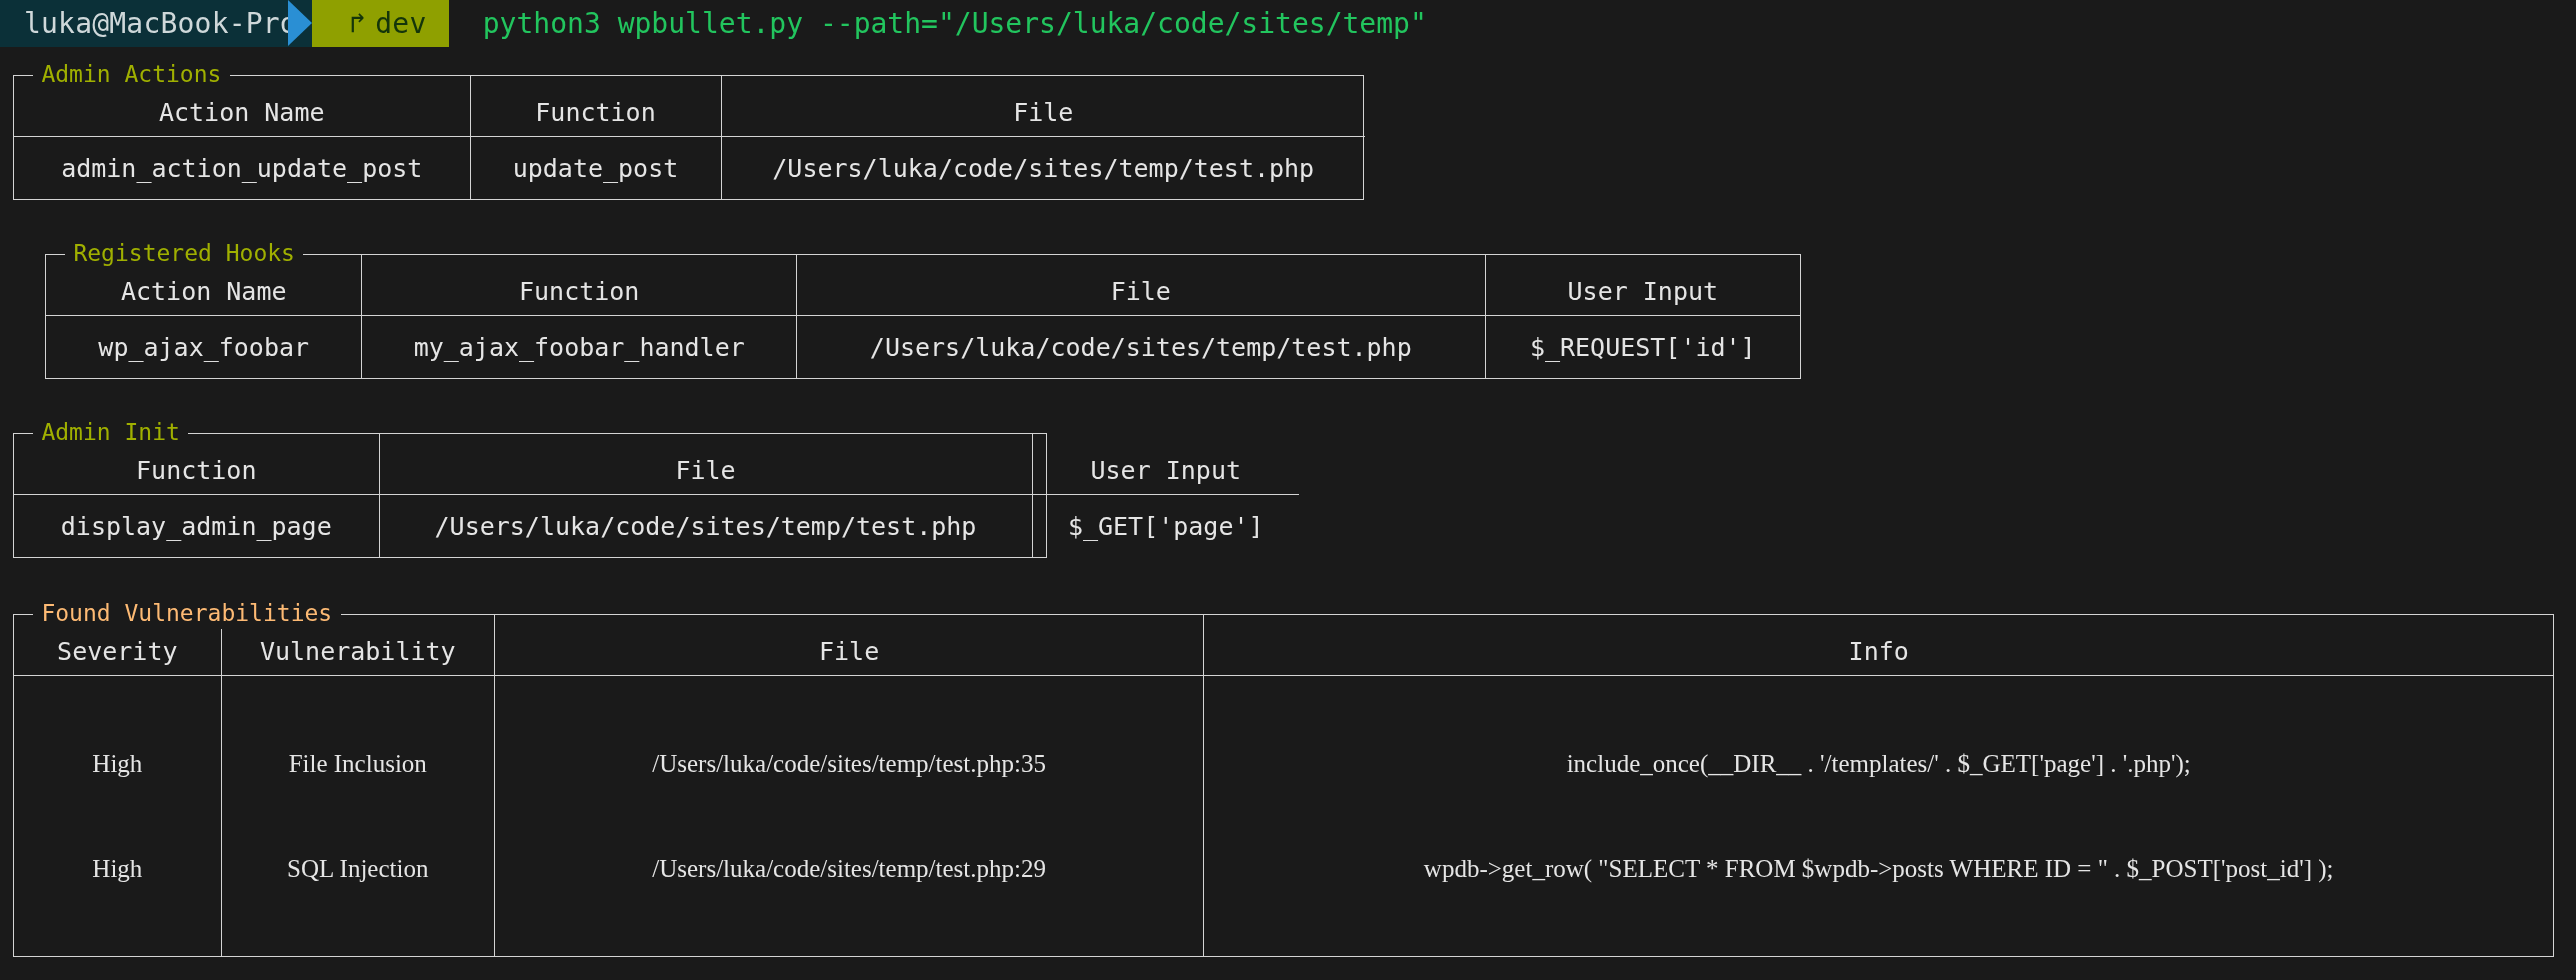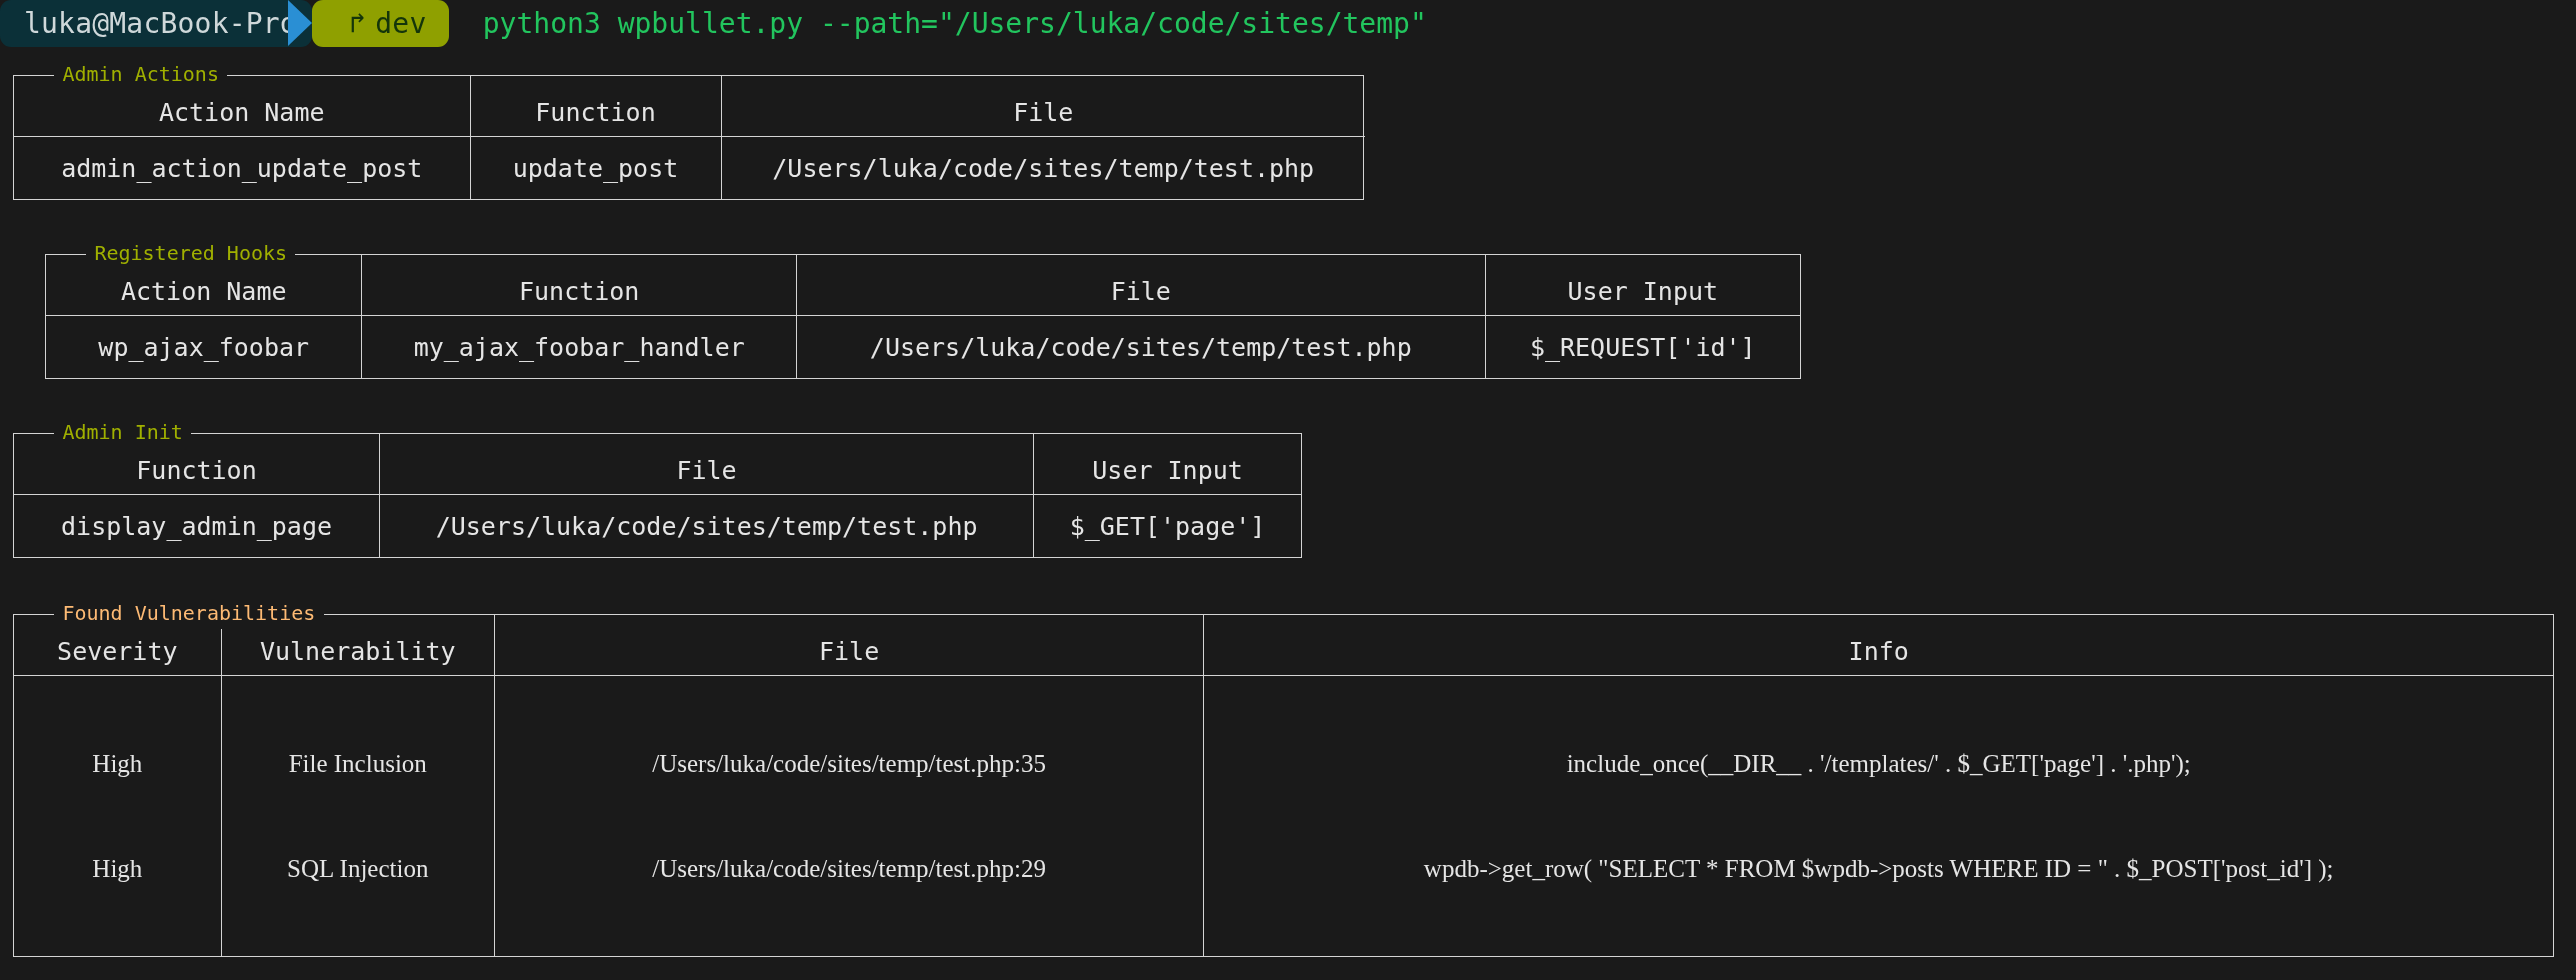--- a/index.html
+++ b/index.html
@@ -36,21 +36,20 @@
     white-space: pre;
   }
   .seg {
     display: flex;
     align-items: center;
     position: relative;
     padding: 0 15px 0 20.5px;
     height: 47px;
     font-size: 28px;
     letter-spacing: 0.2px;
-    border-radius: 11px;
   }
   .seg-host {
     background: #0b3038;
     color: #cfd8da;
     padding-left: 24px;
   }
   .seg-path {
     background: #2a8fd4;
     color: #0d2233;
     padding-left: 37px;
@@ -91,24 +90,24 @@
   
   .panel {
     position: relative;
     margin: 0;
     border: 1.9px solid #d4d4d4;
     background: #1a1a1a;
   }
   .panel-title {
     position: absolute;
     top: -17.7px;
-    left: 40px;
+    left: 19px;
     background: #1a1a1a;
     padding: 0 8.4px;
-    font-size: 20px;
+    font-size: 23px;
     line-height: 32px;
     white-space: pre;
     z-index: 3;
   }
   .title-olive { color: #a0b000; }
   .title-red   { color: #fdba74; }
 
   table.grid {
     border-collapse: collapse;
     width: 100%;
@@ -220,21 +219,21 @@
             <td>wp_ajax_foobar</td>
             <td>my_ajax_foobar_handler</td>
             <td>/Users/luka/code/sites/temp/test.php</td>
             <td>$_REQUEST['id']</td>
           </tr>
         </tbody>
       </table>
     </div>
 
     <div class="spacer-md"></div>
-    <div class="panel" id="panel-admin-init" style="width:1289px;">
+    <div class="panel" id="panel-admin-init" style="width:1034px;">
       <div class="panel-title title-olive">Admin Init</div>
       <table class="grid">
         <colgroup>
           <col style="width:365px">
           <col style="width:653px">
           <col style="width:267px">
         </colgroup>
         <thead>
           <tr>
             <th>Function</th>

